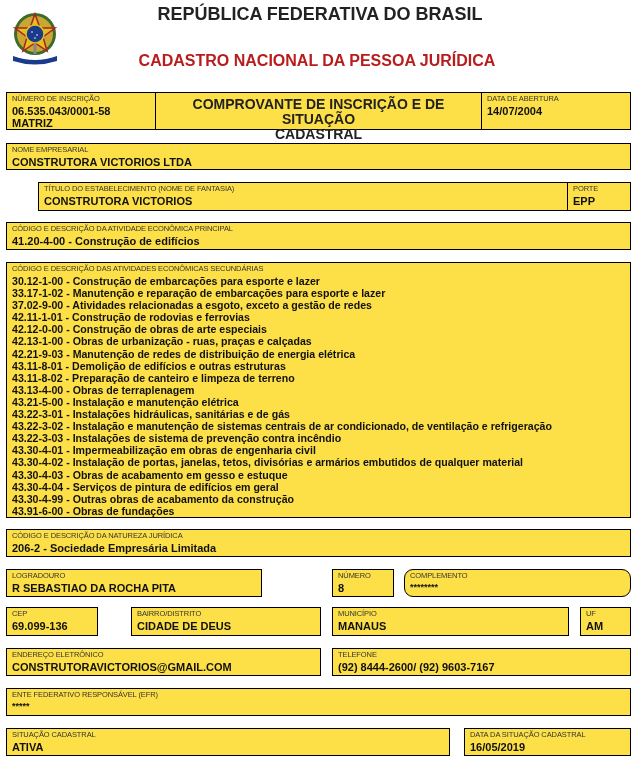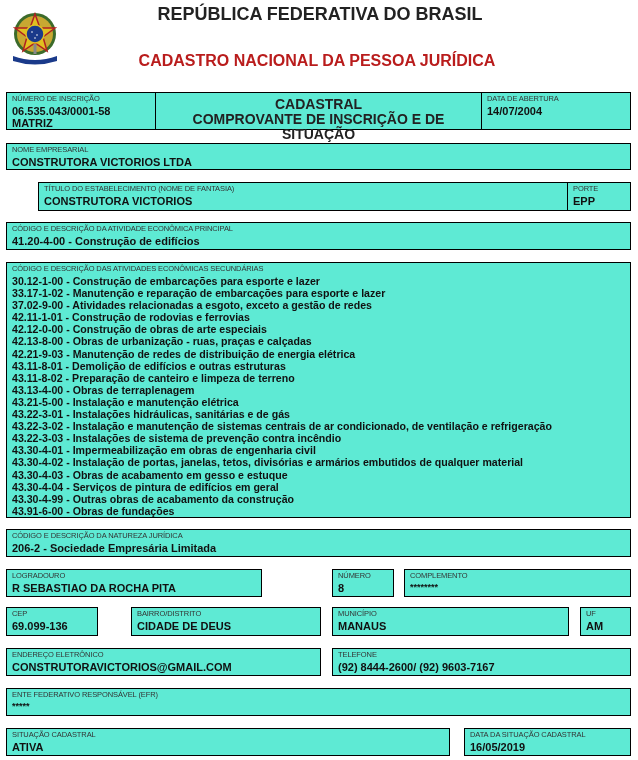--- a/index.html
+++ b/index.html
@@ -3,21 +3,21 @@
 <meta charset="utf-8">
 <style>
   html, body { margin: 0; padding: 0; background: #ffffff; }
   body { width: 638px; height: 760px; position: relative; overflow: hidden;
          font-family: "Liberation Sans", sans-serif; color: #000; }
   .hdr1 { position: absolute; left: 80px; width: 480px; top: 4px; text-align: center;
           font-weight: bold; font-size: 18px; color: #222; }
   .hdr2 { position: absolute; left: 80px; width: 474px; top: 52px; text-align: center;
           font-weight: bold; font-size: 16px; color: #b91c1c; }
   .emblem { position: absolute; left: 9px; top: 10px; width: 52px; height: 56px; }
-  .box { position: absolute; border: 1px solid #000; box-sizing: border-box; background: #5eead4; }
+  .box { position: absolute; border: 1px solid #000; box-sizing: border-box; background: #fde047; }
   .lbl { position: absolute; left: 5px; top: 1px; font-size: 7.5px; color: #333;
          white-space: nowrap; letter-spacing: -0.1px; }
   .val { position: absolute; left: 5px; top: 12px; font-size: 11px; font-weight: bold;
          white-space: nowrap; color: #111; }
   .val2 { top: 24px; }
   .ast { font-size: 9px; }
   .title-cell { position: absolute; left: 0; top: 0; width: 100%; text-align: center;
                 font-size: 14px; font-weight: bold; line-height: 15px; padding-top: 4px; color: #222; }
   .list { position: absolute; left: 5px; top: 12px; margin: 0; padding: 0; list-style: none; }
   .list li { font-size: 10.6px; font-weight: bold; line-height: 12.1px; white-space: nowrap; color: #111; }
@@ -39,22 +39,22 @@
 <div class="hdr1">REPÚBLICA FEDERATIVA DO BRASIL</div>
 <div class="hdr2">CADASTRO NACIONAL DA PESSOA JURÍDICA</div>
 
 <div class="box" style="left:6px;top:92px;width:150px;height:38px;">
   <span class="lbl">NÚMERO DE INSCRIÇÃO</span>
   <span class="val">06.535.043/0001-58</span>
   <span class="val val2">MATRIZ</span>
 </div>
 <div class="box" style="left:155px;top:92px;width:327px;height:38px;">
   <div class="title-cell">
+    <div>COMPROVANTE DE INSCRIÇÃO E DE SITUAÇÃO</div>
     <div>CADASTRAL</div>
-    <div>COMPROVANTE DE INSCRIÇÃO E DE SITUAÇÃO</div>
   </div>
 </div>
 <div class="box" style="left:481px;top:92px;width:150px;height:38px;">
   <span class="lbl">DATA DE ABERTURA</span>
   <span class="val">14/07/2004</span>
 </div>
 
 <div class="box" style="left:6px;top:143px;width:625px;height:27px;">
   <span class="lbl">NOME EMPRESARIAL</span>
   <span class="val">CONSTRUTORA VICTORIOS LTDA</span>
@@ -75,21 +75,21 @@
 </div>
 
 <div class="box" style="left:6px;top:262px;width:625px;height:256px;">
   <span class="lbl">CÓDIGO E DESCRIÇÃO DAS ATIVIDADES ECONÔMICAS SECUNDÁRIAS</span>
   <ul class="list">
     <li>30.12-1-00 - Construção de embarcações para esporte e lazer</li>
     <li>33.17-1-02 - Manutenção e reparação de embarcações para esporte e lazer</li>
     <li>37.02-9-00 - Atividades relacionadas a esgoto, exceto a gestão de redes</li>
     <li>42.11-1-01 - Construção de rodovias e ferrovias</li>
     <li>42.12-0-00 - Construção de obras de arte especiais</li>
-    <li>42.13-8-00 - Obras de urbanização - ruas, praças e calçadas</li>
+    <li>42.13-1-00 - Obras de urbanização - ruas, praças e calçadas</li>
     <li>42.21-9-03 - Manutenção de redes de distribuição de energia elétrica</li>
     <li>43.11-8-01 - Demolição de edifícios e outras estruturas</li>
     <li>43.11-8-02 - Preparação de canteiro e limpeza de terreno</li>
     <li>43.13-4-00 - Obras de terraplenagem</li>
     <li>43.21-5-00 - Instalação e manutenção elétrica</li>
     <li>43.22-3-01 - Instalações hidráulicas, sanitárias e de gás</li>
     <li>43.22-3-02 - Instalação e manutenção de sistemas centrais de ar condicionado, de ventilação e refrigeração</li>
     <li>43.22-3-03 - Instalações de sistema de prevenção contra incêndio</li>
     <li>43.30-4-01 - Impermeabilização em obras de engenharia civil</li>
     <li>43.30-4-02 - Instalação de portas, janelas, tetos, divisórias e armários embutidos de qualquer material</li>
@@ -106,21 +106,21 @@
 </div>
 
 <div class="box" style="left:6px;top:569px;width:256px;height:28px;">
   <span class="lbl">LOGRADOURO</span>
   <span class="val">R SEBASTIAO DA ROCHA PITA</span>
 </div>
 <div class="box" style="left:332px;top:569px;width:62px;height:28px;">
   <span class="lbl">NÚMERO</span>
   <span class="val">8</span>
 </div>
-<div class="box" style="left:404px;top:569px;width:227px;height:28px;">
+<div class="box" style="left:404px;top:569px;width:227px;height:28px;border-radius:9px;">
   <span class="lbl">COMPLEMENTO</span>
   <span class="val ast">********</span>
 </div>
 
 <div class="box" style="left:6px;top:607px;width:92px;height:29px;">
   <span class="lbl">CEP</span>
   <span class="val">69.099-136</span>
 </div>
 <div class="box" style="left:131px;top:607px;width:190px;height:29px;">
   <span class="lbl">BAIRRO/DISTRITO</span>

